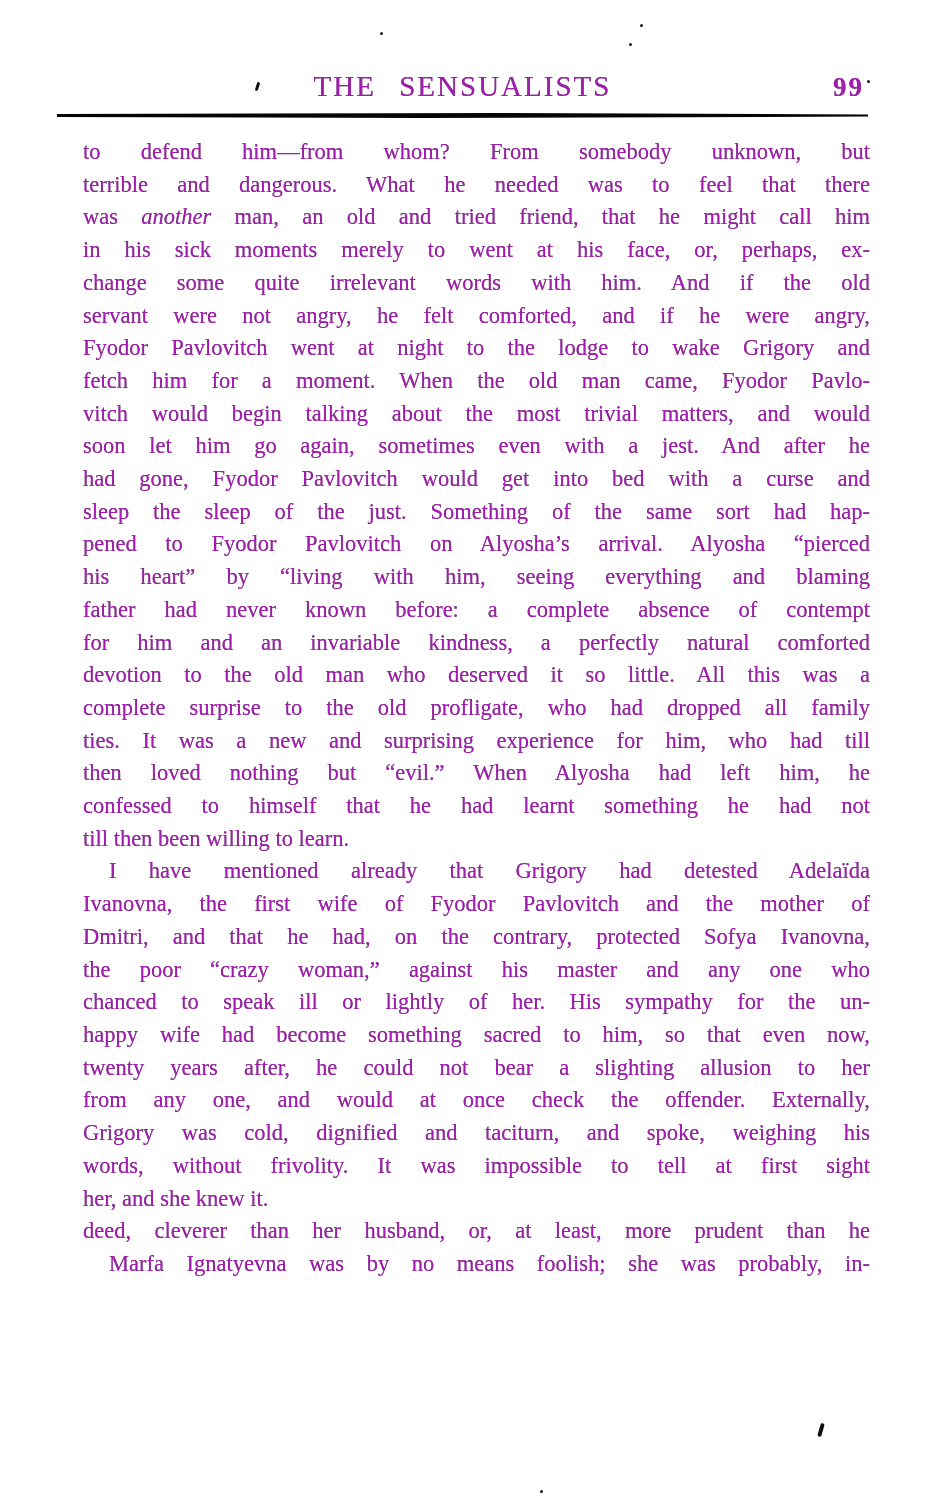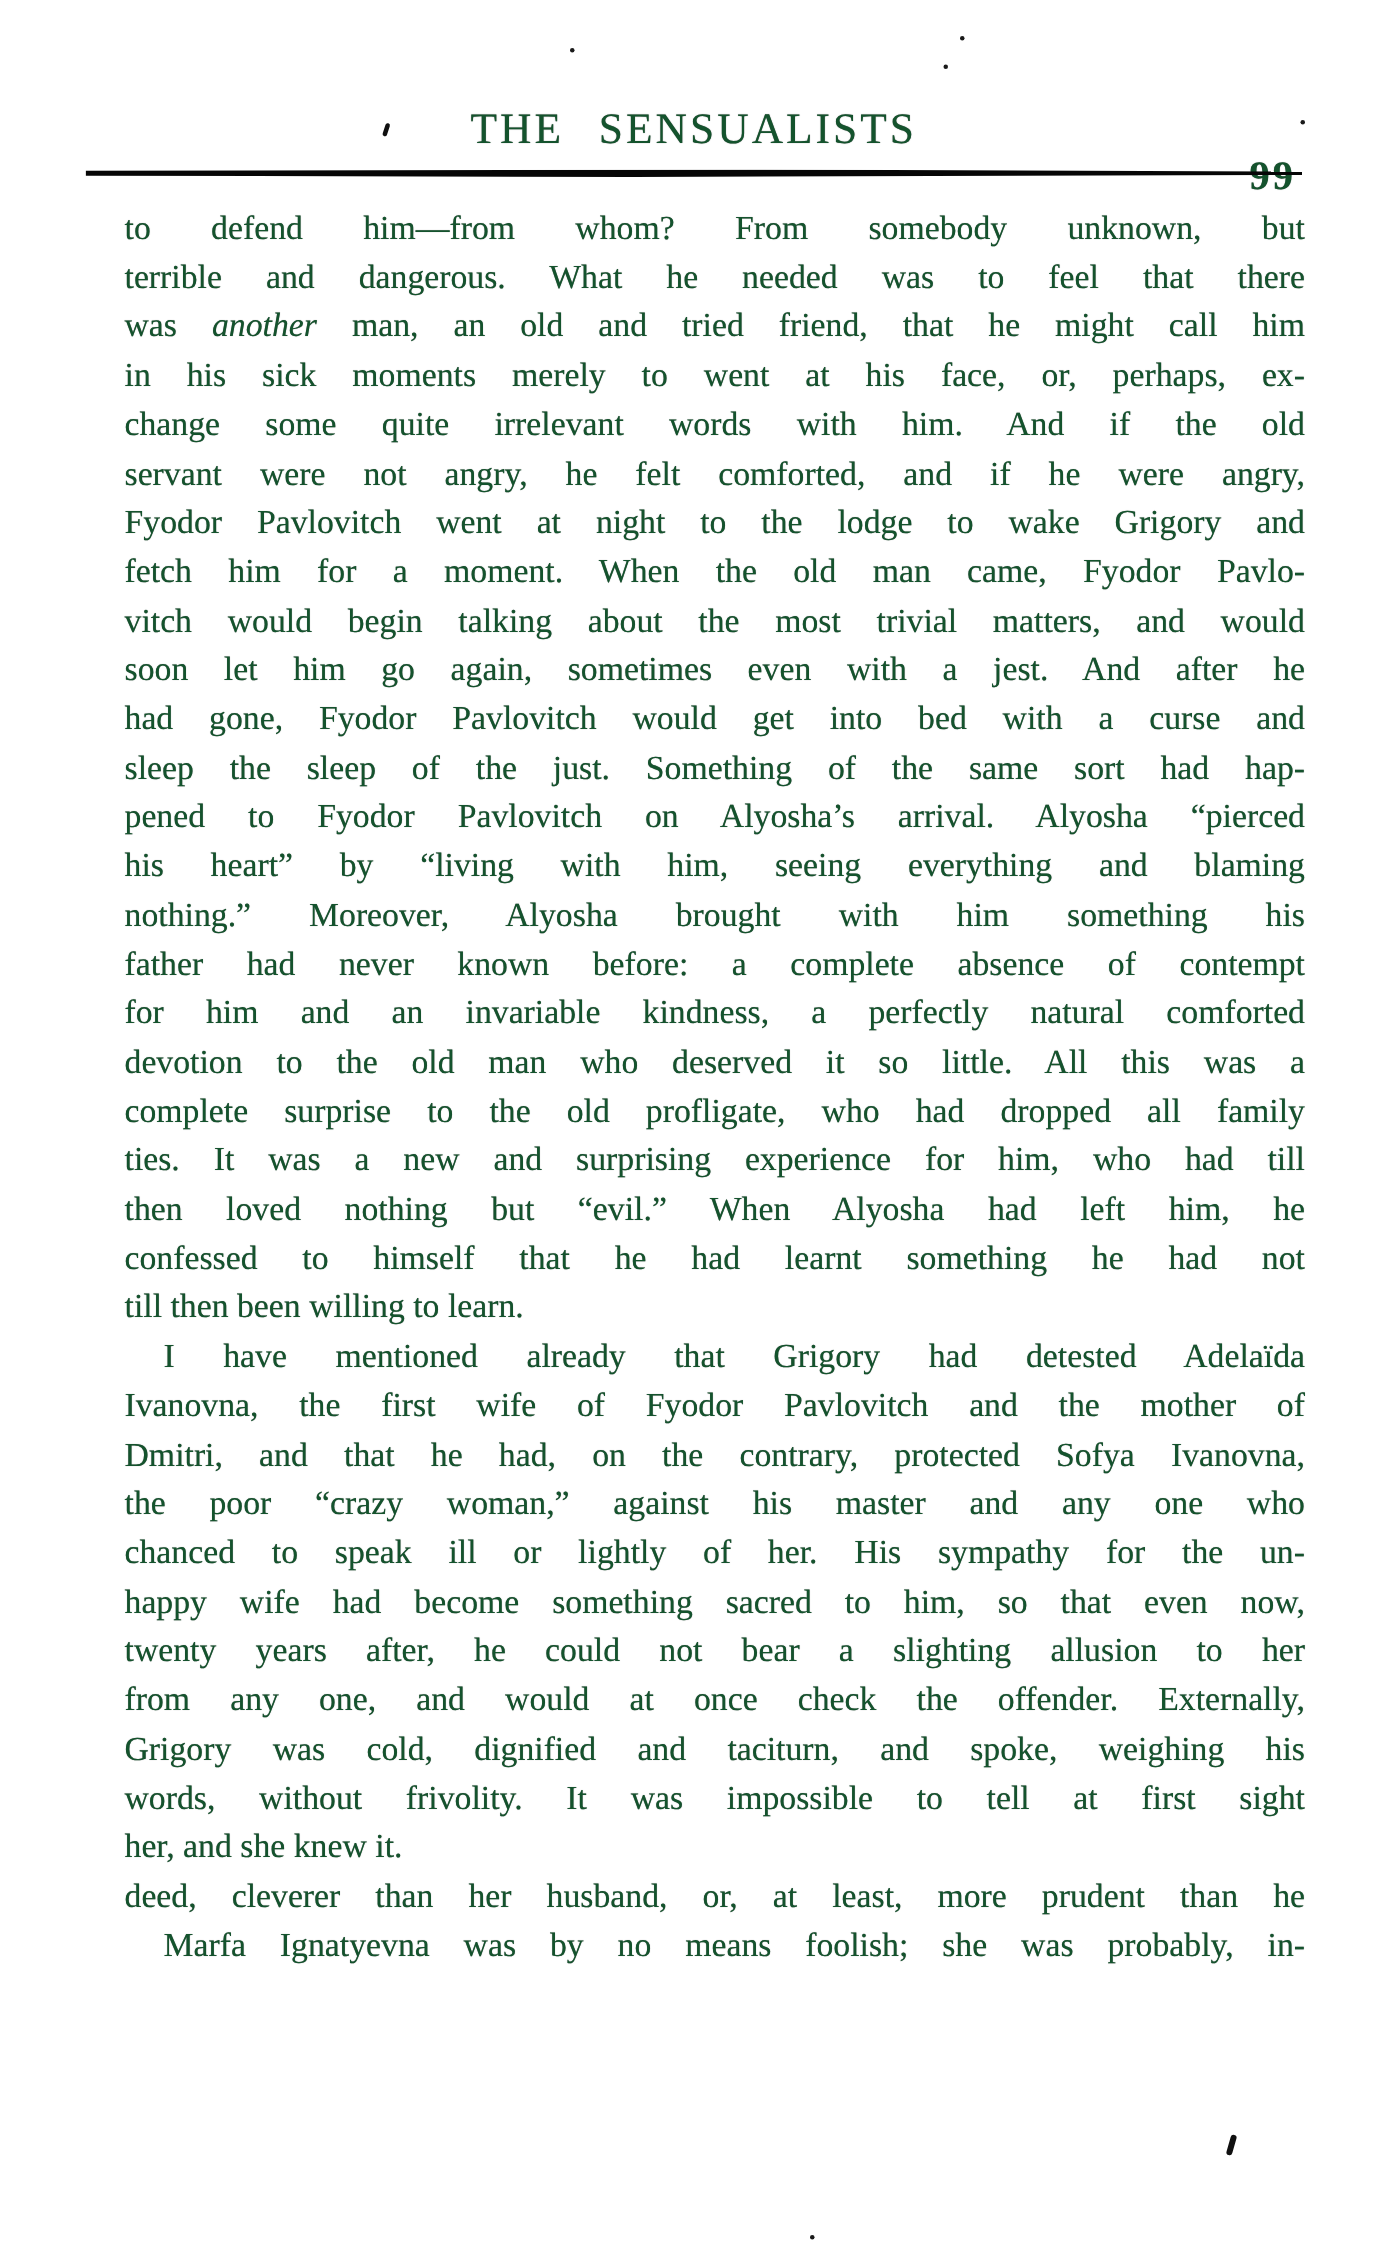--- a/index.html
+++ b/index.html
@@ -2,21 +2,21 @@
 <html><head>
 <meta charset="utf-8">
 <style>
   html, body { margin: 0; padding: 0; background: #e8e8e8; }
   .page {
     position: relative;
     width: 930px;
     height: 1500px;
     margin: 0 auto;
     background: #ffffff;
-    color: #14532d;
+    color: #a21caf;
     font-family: "Liberation Serif", "DejaVu Serif", serif;
     overflow: hidden;
   }
   
   .running-head {
     position: absolute;
     left: 55px;
     top: 70px;
     width: 815px;
     height: 36px;
@@ -32,21 +32,20 @@
     white-space: nowrap;
   }
   .head-pagenum {
     position: absolute;
     right: 6px;
     top: 2px;
     font-size: 27px;
     font-weight: bold;
     letter-spacing: 2px;
     text-shadow: 0 0 0.5px rgba(0,0,0,0.5);
-    margin-top: 30px;
   }
   .head-rule {
     position: absolute;
     left: 57px;
     top: 113px;
     width: 811px;
     height: 5px;
     background: #060606;
     clip-path: polygon(0 18%, 55% 0, 100% 28%, 100% 72%, 45% 100%, 0 82%);
   }
@@ -101,21 +100,20 @@
       <div class="line">change some quite irrelevant words with him.  And if the old</div>
       <div class="line">servant were not angry, he felt comforted, and if he were angry,</div>
       <div class="line">Fyodor Pavlovitch went at night to the lodge to wake Grigory and</div>
       <div class="line">fetch him for a moment.  When the old man came, Fyodor Pavlo-</div>
       <div class="line">vitch would begin talking about the most trivial matters, and would</div>
       <div class="line">soon let him go again, sometimes even with a jest.  And after he</div>
       <div class="line">had gone, Fyodor Pavlovitch would get into bed with a curse and</div>
       <div class="line">sleep the sleep of the just.  Something of the same sort had hap-</div>
       <div class="line">pened to Fyodor Pavlovitch on Alyosha’s arrival.  Alyosha “pierced</div>
       <div class="line">his heart” by “living with him, seeing everything and blaming</div>
-      <div class="line">nothing.”  Moreover, Alyosha brought with him something his</div>
       <div class="line">father had never known before: a complete absence of contempt</div>
       <div class="line">for him and an invariable kindness, a perfectly natural comforted</div>
       <div class="line">devotion to the old man who deserved it so little.  All this was a</div>
       <div class="line">complete surprise to the old profligate, who had dropped all family</div>
       <div class="line">ties.  It was a new and surprising experience for him, who had till</div>
       <div class="line">then loved nothing but “evil.”  When Alyosha had left him, he</div>
       <div class="line">confessed to himself that he had learnt something he had not</div>
       <div class="line flush">till then been willing to learn.</div>
       <div class="line indent">I have mentioned already that Grigory had detested Adelaïda</div>
       <div class="line">Ivanovna, the first wife of Fyodor Pavlovitch and the mother of</div>

